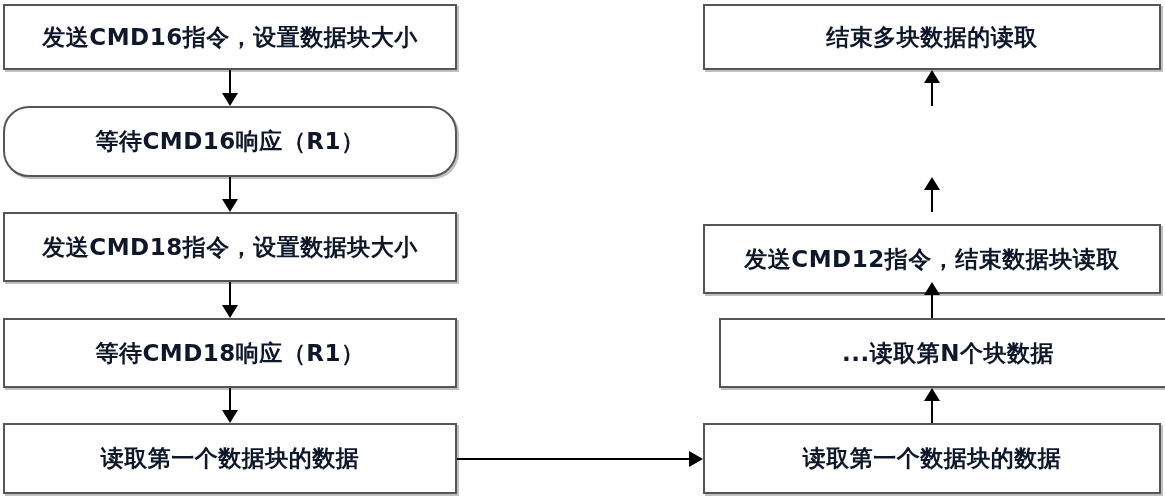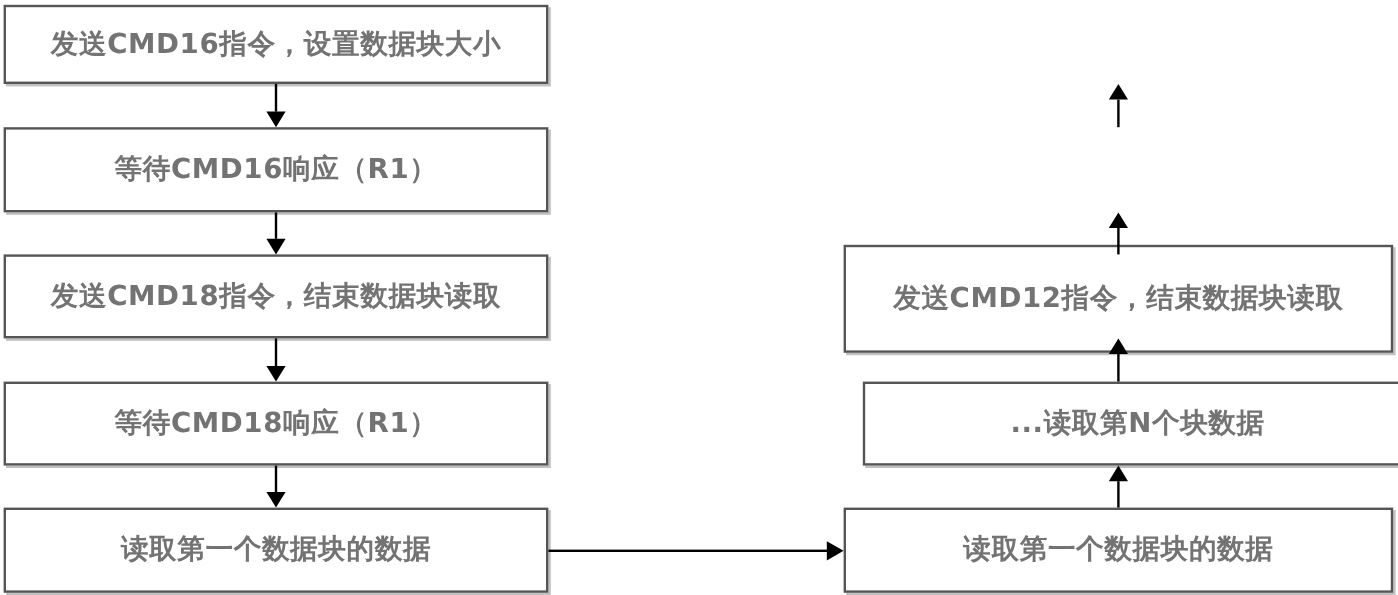--- a/index.html
+++ b/index.html
@@ -21,21 +21,21 @@
     border: 2px solid #555555;
     box-shadow: 2px 2px 0 rgba(140,140,140,0.55);
     background: #ffffff;
     display: flex;
     align-items: center;
     justify-content: center;
     text-align: center;
     font-weight: bold;
     font-size: 23px;
     line-height: 1.25;
-    color: #737373;
+    color: #0f172a;
     letter-spacing: 0.5px;
     padding: 0 8px;
   }
   
   .arrow-v {
     position: absolute;
     width: 16px;
   }
   .arrow-v .shaft {
     position: absolute;
@@ -78,23 +78,23 @@
     border-left: 14px solid #000000;
   }
 </style>
 </head>
 <body>
 
 <div class="canvas">
 
   <div class="box" style="left:3px;  top:4px;   width:454px; height:66px;">发送CMD16指令，设置数据块大小</div>
 
-  <div class="box" style="left:3px;  top:106px; width:454px; height:71px;">等待CMD16响应（R1）</div>
+  <div class="box" style="left:3px;  top:106px; width:454px; height:71px;border-radius:26px;">等待CMD16响应（R1）</div>
 
-  <div class="box" style="left:3px;  top:212px; width:454px; height:70px;">发送CMD18指令，结束数据块读取</div>
+  <div class="box" style="left:3px;  top:212px; width:454px; height:70px;">发送CMD18指令，设置数据块大小</div>
 
   <div class="box" style="left:3px;  top:318px; width:454px; height:70px;text-align:right;">等待CMD18响应（R1）</div>
 
   <div class="box" style="left:3px;  top:423px; width:454px; height:71px;">读取第一个数据块的数据</div>
 
   <div class="arrow-v arrow-down" style="left:222px; top:70px;  height:36px;">
     <div class="shaft" style="height:23px;"></div>
       <div class="head"></div>
   </div>
   <div class="arrow-v arrow-down" style="left:222px; top:177px; height:35px;">
@@ -103,23 +103,24 @@
   </div>
   <div class="arrow-v arrow-down" style="left:222px; top:282px; height:36px;">
     <div class="shaft" style="height:23px;"></div>
       <div class="head"></div>
   </div>
   <div class="arrow-v arrow-down" style="left:222px; top:388px; height:35px;">
     <div class="shaft" style="height:22px;"></div>
       <div class="head"></div>
   </div>
 
+  <div class="box" style="left:703px; top:4px;   width:458px; height:66px;">结束多块数据的读取</div>
 
 
-  <div class="box" style="left:703px; top:204px; width:458px; height:90px;">发送CMD12指令，结束数据块读取</div>
+  <div class="box" style="left:703px; top:224px; width:458px; height:70px;">发送CMD12指令，结束数据块读取</div>
 
   <div class="box" style="left:703px; top:318px; width:458px; height:70px;margin-left:16px;">...读取第N个块数据</div>
 
   <div class="box" style="left:703px; top:423px; width:458px; height:71px;">读取第一个数据块的数据</div>
 
   <div class="arrow-v arrow-up" style="left:924px; top:70px;  height:36px;">
     <div class="head"></div>
       <div class="shaft" style="height:23px;"></div>
   </div>
   <div class="arrow-v arrow-up" style="left:924px; top:177px; height:35px;">

